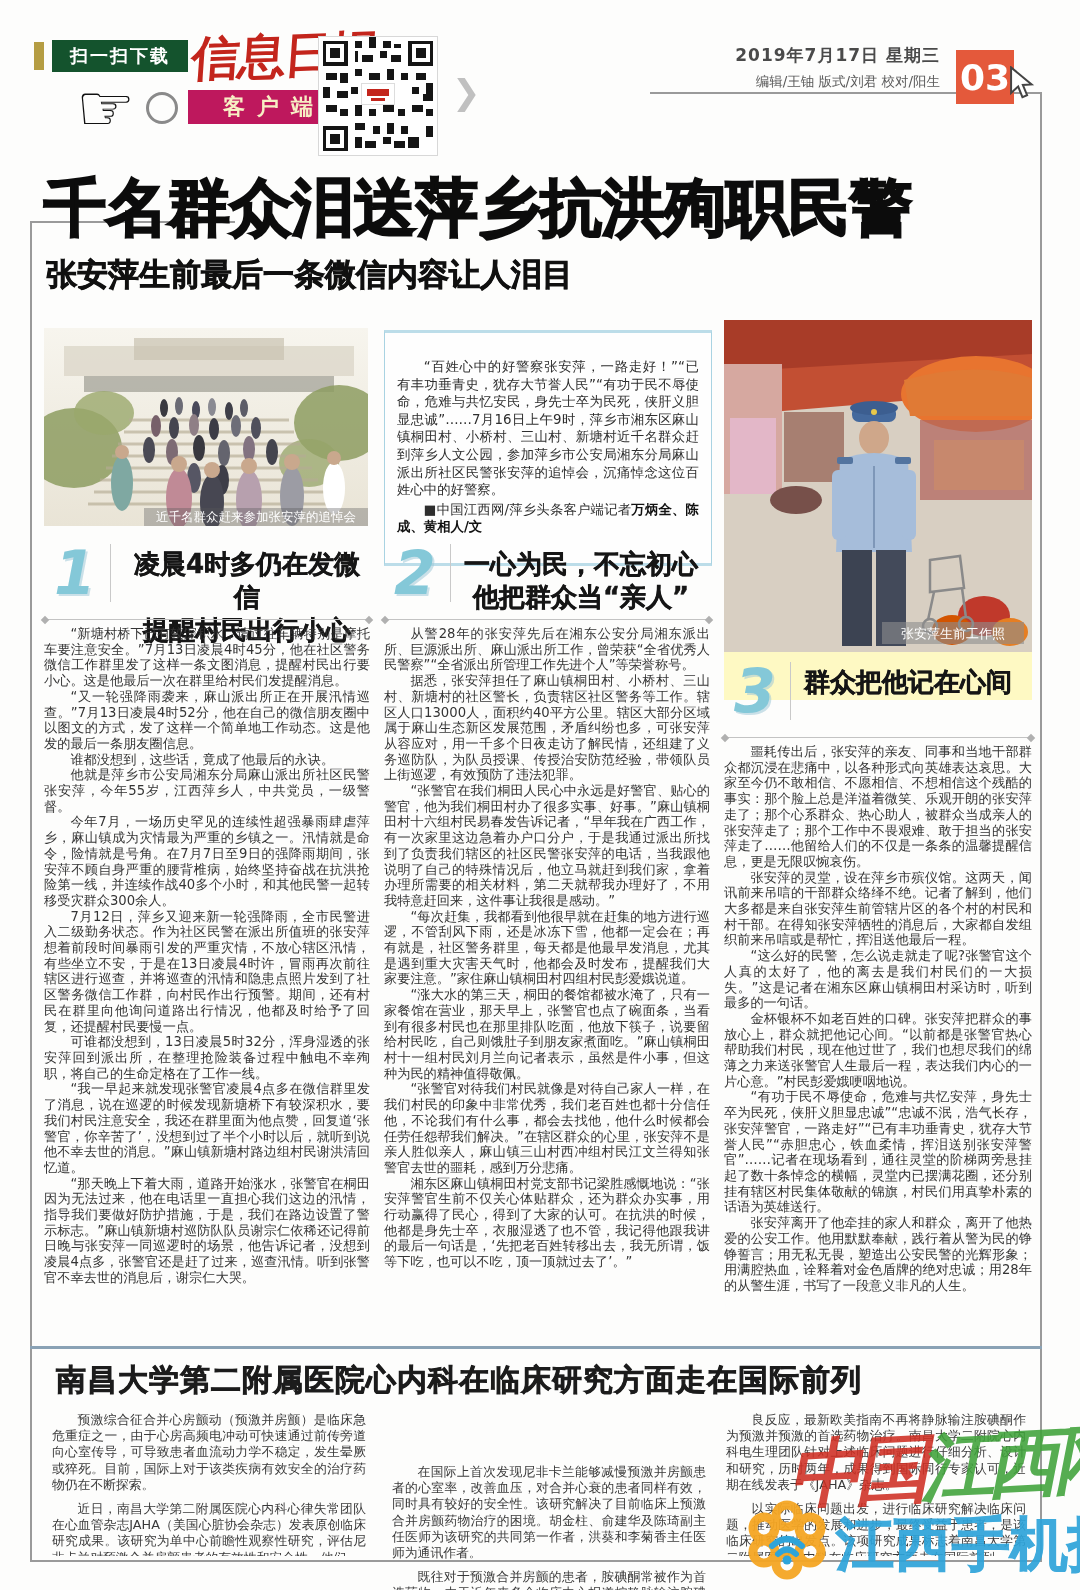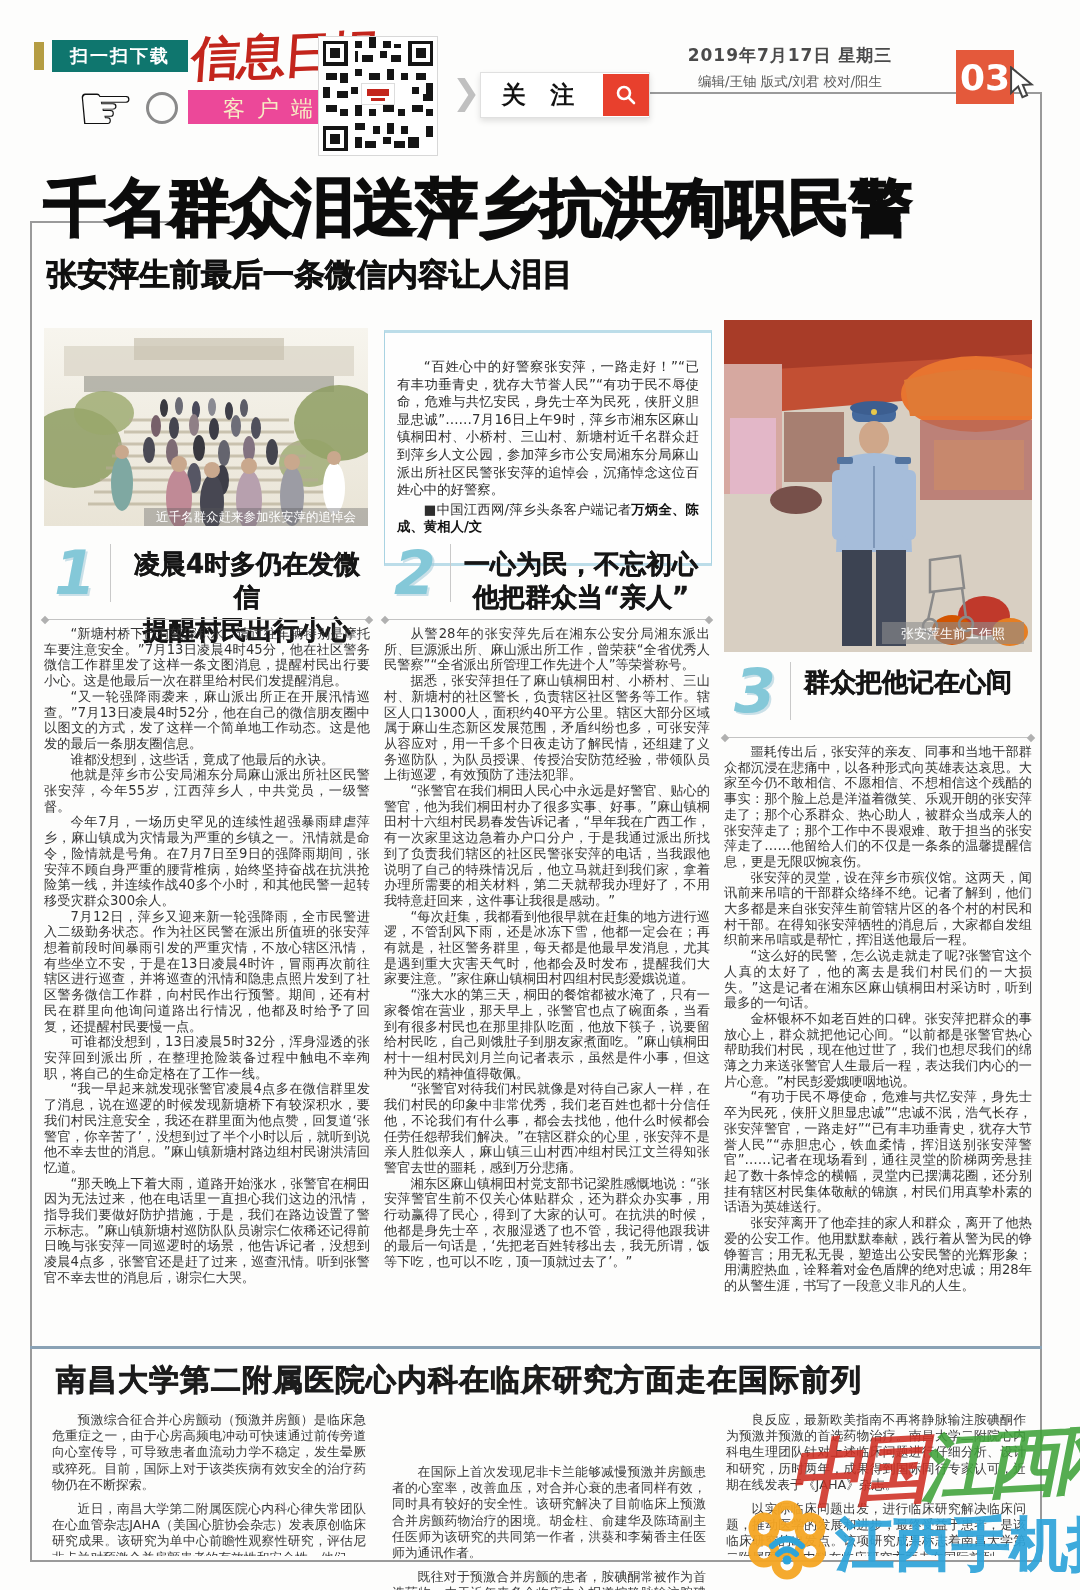--- a/index.html
+++ b/index.html
@@ -1,33 +1,33 @@
 <!DOCTYPE html>
 <html><head>
 <meta charset="utf-8">
 <style>
   html,body{margin:0;padding:0;background:#ffffff;}
   #paper{position:relative;width:1080px;height:1590px;background:#fdfdfc;overflow:hidden;
          font-family:"DejaVu Sans",sans-serif;color:#222;}
   .abs{position:absolute;}
   
   .frameline{background:#9a9a9a;}
-  .badge{background:#0f766e;color:#fff;font-weight:bold;display:flex;align-items:center;justify-content:center;}
+  .badge{background:#14532d;color:#fff;font-weight:bold;display:flex;align-items:center;justify-content:center;}
   .paper-name{color:#c3251c;font-family:"DejaVu Serif",serif;font-weight:bold;
               transform:skewX(-6deg) rotate(-2deg);letter-spacing:-2px;}
-  .client{background:#ec4899;color:#f7eec4;font-weight:normal;letter-spacing:12px;
-          display:flex;align-items:flex-end;justify-content:center;}
+  .client{background:#be185d;color:#f7eec4;font-weight:bold;letter-spacing:12px;
+          display:flex;align-items:center;justify-content:center;}
   .hand{font-size:66px;line-height:1;color:#111;}
   .fingertip-ring{width:26px;height:26px;border:3px solid #8a8a8a;border-radius:50%;background:transparent;}
   .chev{color:#c0c0c0;font-size:34px;font-weight:bold;}
   .searchbar{background:#fff;border:1px solid #e0e0e0;box-shadow:0 3px 6px rgba(0,0,0,.12);
              display:flex;align-items:center;}
   .search-label{flex:1;text-align:center;font-size:24px;font-weight:bold;letter-spacing:8px;color:#111;}
   .search-btn{width:46px;height:42px;background:#e8402d;display:flex;align-items:center;justify-content:center;}
-  .dateblock{text-align:center;color:#4a4a4a;}
+  .dateblock{text-align:right;color:#4a4a4a;}
   .dateblock .d1{font-size:17px;font-weight:bold;letter-spacing:1px;}
   .dateblock .d2{font-size:13.5px;margin-top:6px;color:#5a5a5a;}
   .pagenum{background:#e4593b;color:#fff;font-size:36px;font-weight:bold;
            display:flex;align-items:center;justify-content:center;}
   
   .headline{font-size:62px;font-weight:900;color:#0c0c0c;letter-spacing:0px;
             -webkit-text-stroke:2.2px #0c0c0c;white-space:nowrap;}
   .subheadline{font-size:31px;font-weight:bold;color:#101010;-webkit-text-stroke:.8px #101010;}
   
   .leadbox{border:1px solid #a9d3e2;border-top:3px solid #bcdde9;border-bottom:3px solid #bcdde9;
@@ -145,29 +145,20 @@
           <rect x="27" y="3" width="3" height="3"></rect>
           <rect x="3" y="27" width="3" height="3"></rect>
         </g>
       <rect x="12" y="13" width="9" height="6" fill="#fff" stroke="#ddd" stroke-width="0.3"></rect>
       <rect x="13.5" y="14.5" width="6" height="2" fill="#c3251c"></rect>
       <rect x="14.5" y="17" width="4" height="0.8" fill="#c3251c"></rect>
     </svg>
   </div>
 
   <div class="abs chev" style="left:452px;top:72px;">❯</div>
-  <div class="abs searchbar" style="left:480px;top:72px;width:168px;height:44px;">
-    <div class="search-label">关 注</div>
-    <div class="search-btn">
-      <svg width="24" height="24" viewBox="0 0 24 24">
-        <circle cx="10" cy="10" r="6" fill="none" stroke="#fff" stroke-width="2.6"></circle>
-        <line x1="14.5" y1="14.5" x2="20" y2="20" stroke="#fff" stroke-width="2.6" stroke-linecap="round"></line>
-      </svg>
-    </div>
-  </div>
 
   <div class="abs dateblock" style="left:640px;top:44px;width:300px;">
     <div class="d1">2019年7月17日 星期三</div>
     <div class="d2">编辑/王铀 版式/刘君 校对/阳生</div>
   </div>
 
   <div class="abs pagenum" style="left:956px;top:50px;width:58px;height:54px;">
     <span>03</span>
   </div>
 
@@ -289,21 +280,21 @@
   <div class="abs colbody" style="left:384px;top:626px;width:326px;height:712px;">
     <p>从警28年的张安萍先后在湘东公安分局湘东派出所、巨源派出所、麻山派出所工作，曾荣获“全省优秀人民警察”“全省派出所管理工作先进个人”等荣誉称号。</p>
     <p>据悉，张安萍担任了麻山镇桐田村、小桥村、三山村、新塘村的社区警长，负责辖区社区警务等工作。辖区人口13000人，面积约40平方公里。辖区大部分区域属于麻山生态新区发展范围，矛盾纠纷也多，可张安萍从容应对，用一千多个日夜走访了解民情，还组建了义务巡防队，为队员授课、传授治安防范经验，带领队员上街巡逻，有效预防了违法犯罪。</p>
     <p>“张警官在我们桐田人民心中永远是好警官、贴心的警官，他为我们桐田村办了很多实事、好事。”麻山镇桐田村十六组村民易春发告诉记者，“早年我在广西工作，有一次家里这边急着办户口分户，于是我通过派出所找到了负责我们辖区的社区民警张安萍的电话，当我跟他说明了自己的特殊情况后，他立马就赶到我们家，拿着办理所需要的相关材料，第二天就帮我办理好了，不用我特意赶回来，这件事让我很是感动。”</p>
     <p>“每次赶集，我都看到他很早就在赶集的地方进行巡逻，不管刮风下雨，还是冰冻下雪，他都一定会在；再有就是，社区警务群里，每天都是他最早发消息，尤其是遇到重大灾害天气时，他都会及时发布，提醒我们大家要注意。”家住麻山镇桐田村四组村民彭爱娥说道。</p>
     <p>“涨大水的第三天，桐田的餐馆都被水淹了，只有一家餐馆在营业，那天早上，张警官也点了碗面条，当看到有很多村民也在那里排队吃面，他放下筷子，说要留给村民吃，自己则饿肚子到朋友家煮面吃。”麻山镇桐田村十一组村民刘月兰向记者表示，虽然是件小事，但这种为民的精神值得敬佩。</p>
     <p>“张警官对待我们村民就像是对待自己家人一样，在我们村民的印象中非常优秀，我们老百姓也都十分信任他，不论我们有什么事，都会去找他，他什么时候都会任劳任怨帮我们解决。”在辖区群众的心里，张安萍不是亲人胜似亲人，麻山镇三山村西冲组村民江文兰得知张警官去世的噩耗，感到万分悲痛。</p>
     <p>湘东区麻山镇桐田村党支部书记梁胜感慨地说：“张安萍警官生前不仅关心体贴群众，还为群众办实事，用行动赢得了民心，得到了大家的认可。在抗洪的时候，他都是身先士卒，衣服湿透了也不管，我记得他跟我讲的最后一句话是，‘先把老百姓转移出去，我无所谓，饭等下吃，也可以不吃，顶一顶就过去了’。”</p>
   </div>
 
-  <div class="abs photo" style="left:724px;top:320px;width:308px;height:332px;">
+  <div class="abs photo" style="left:724px;top:320px;width:308px;height:380px;">
     <svg width="308" height="332" viewBox="0 0 308 332">
       <rect width="308" height="332" fill="#d8cfc2"></rect>
       <path d="M0 0 L308 0 L308 70 L0 96 Z" fill="#c24f33"></path>
       <path d="M0 0 L308 0 L308 34 L0 52 Z" fill="#a83c28"></path>
       <ellipse cx="252" cy="74" rx="75" ry="38" fill="#e8742f"></ellipse>
       <path d="M180 60 Q250 40 308 58 L308 96 L186 96 Z" fill="#e07a35"></path>
       <rect x="0" y="44" width="58" height="130" fill="#d6a8a0"></rect>
       <rect x="6" y="98" width="46" height="76" fill="#e3b7c8"></rect>
       <rect x="60" y="92" width="60" height="70" fill="#9b6a5c" opacity=".8"></rect>
       <rect x="196" y="100" width="112" height="80" fill="#b3675f" opacity=".75"></rect>

